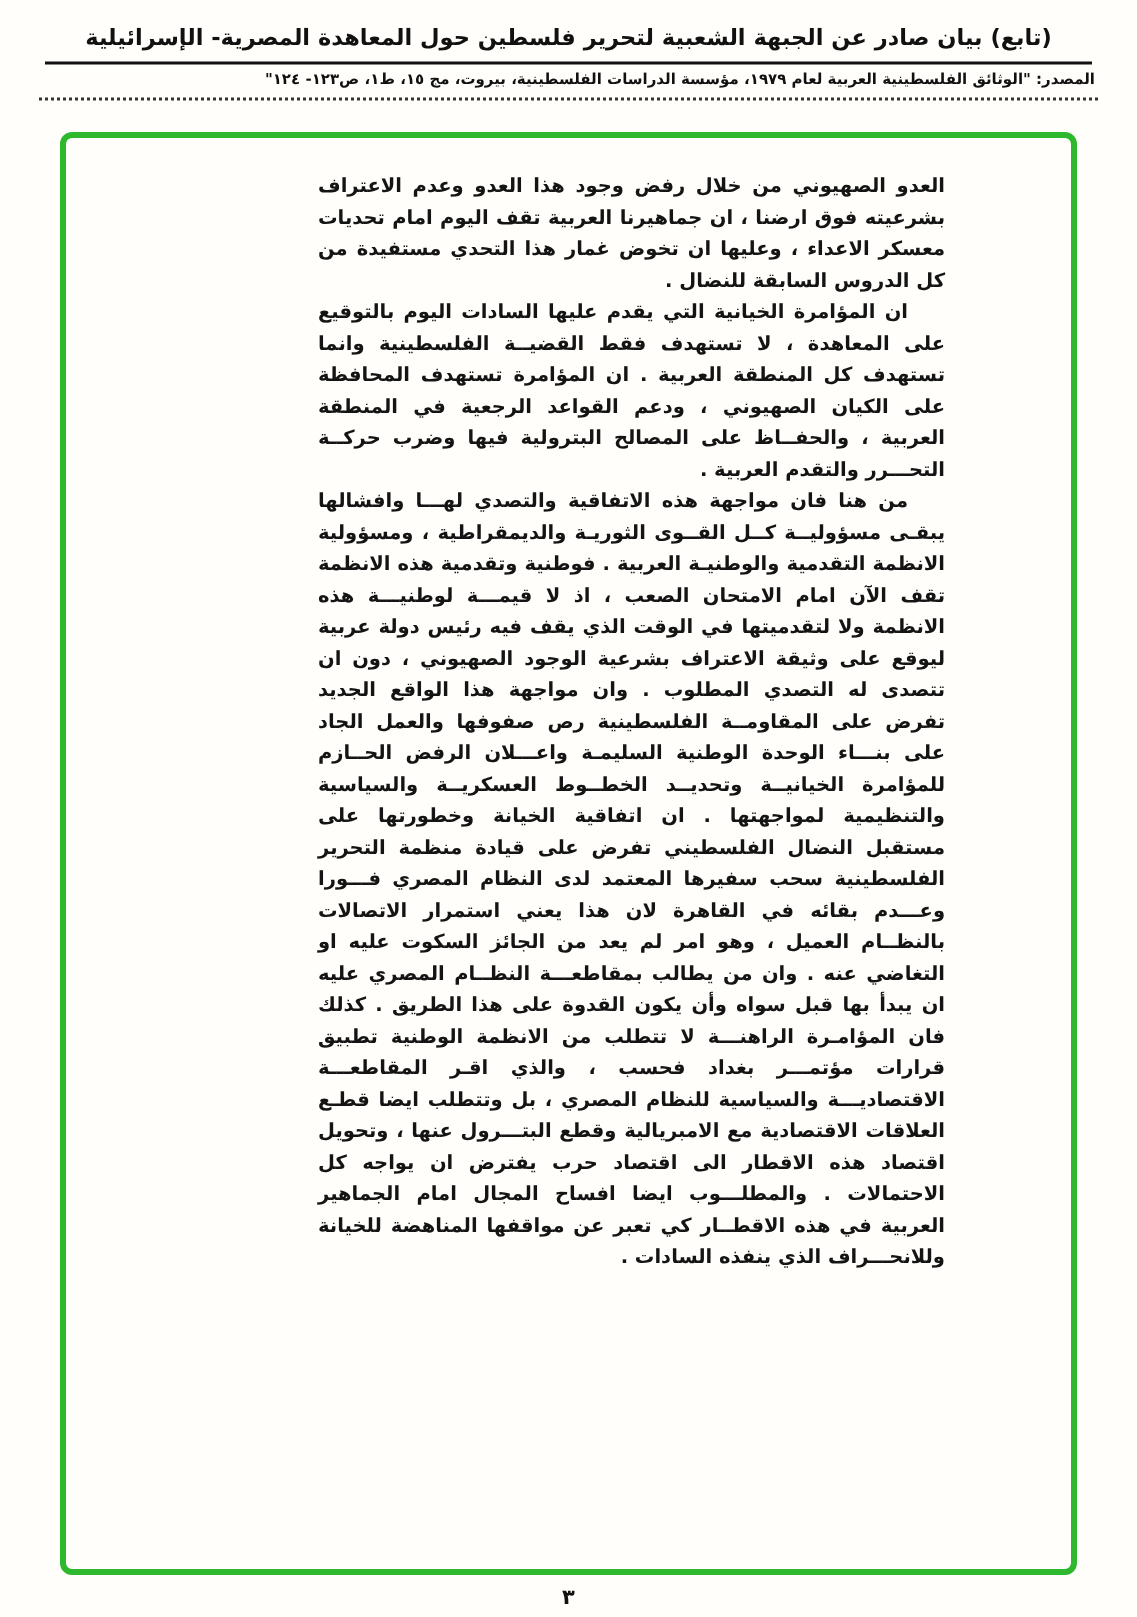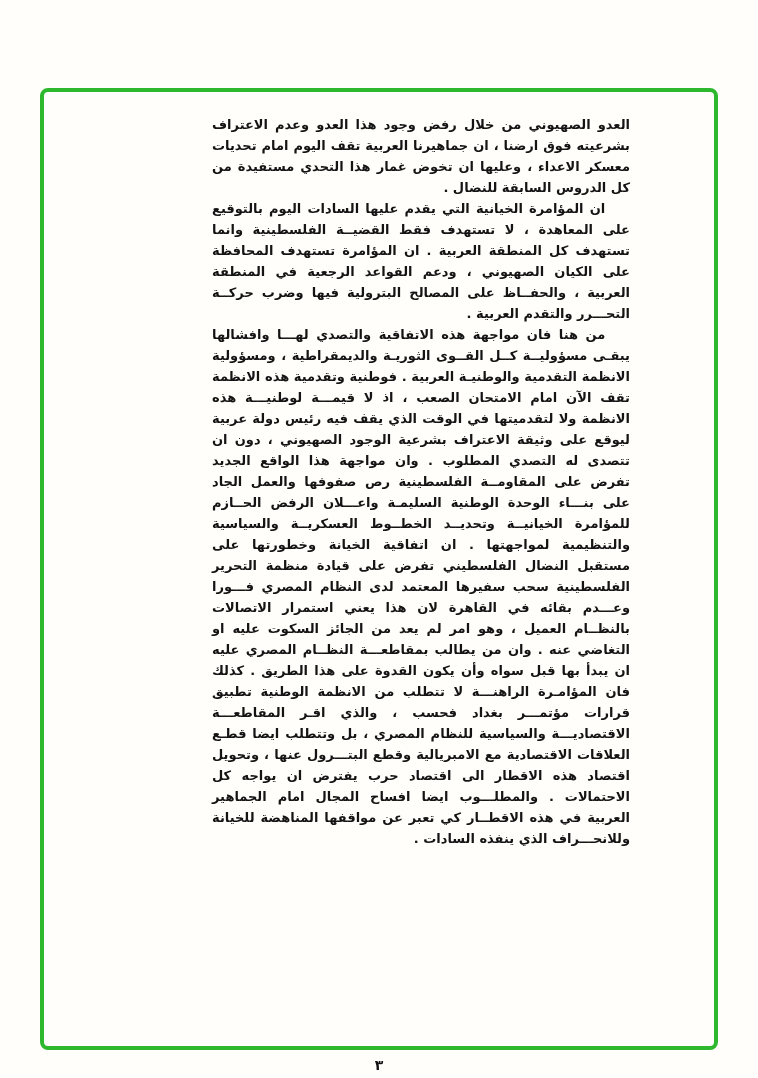--- a/index.html
+++ b/index.html
@@ -83,20 +83,26 @@
     text-align: center;
     font-size: 14px;
     font-weight: bold;
   }
 </style>
 </head>
 <body>
 
 <div class="page">
 
+  <div class="header">
+    <h1 class="title">(تابع) بيان صادر عن الجبهة الشعبية لتحرير فلسطين حول المعاهدة المصرية- الإسرائيلية</h1>
+    <hr class="rule-thick">
+    <div class="source">المصدر: "الوثائق الفلسطينية العربية لعام ١٩٧٩، مؤسسة الدراسات الفلسطينية، بيروت، مج ١٥، ط١، ص١٢٣- ١٢٤"</div>
+    <hr class="rule-dotted">
+  </div>
 
   <div class="frame" style="border-color: rgb(46, 184, 46);">
     <div class="text-col">
         <p class="para">العدو الصهيوني من خلال رفض وجود هذا العدو وعدم الاعتراف بشرعيته فوق ارضنا ، ان جماهيرنا العربية تقف اليوم امام تحديات معسكر الاعداء ، وعليها ان تخوض غمار هذا التحدي مستفيدة من كل الدروس السابقة للنضال .</p>
         <p class="para">ان المؤامرة الخيانية التي يقدم عليها السادات اليوم بالتوقيع على المعاهدة ، لا تستهدف فقط القضيــة الفلسطينية وانما تستهدف كل المنطقة العربية . ان المؤامرة تستهدف المحافظة على الكيان الصهيوني ، ودعم القواعد الرجعية في المنطقة العربية ، والحفــاظ على المصالح البترولية فيها وضرب حركــة التحـــرر والتقدم العربية .</p>
         <p class="para">من هنا فان مواجهة هذه الاتفاقية والتصدي لهـــا وافشالها يبقـى مسؤوليــة كــل القــوى الثوريـة والديمقراطية ، ومسؤولية الانظمة التقدمية والوطنيـة العربية . فوطنية وتقدمية هذه الانظمة تقف الآن امام الامتحان الصعب ، اذ لا قيمـــة لوطنيـــة هذه الانظمة ولا لتقدميتها في الوقت الذي يقف فيه رئيس دولة عربية ليوقع على وثيقة الاعتراف بشرعية الوجود الصهيوني ، دون ان تتصدى له التصدي المطلوب . وان مواجهة هذا الواقع الجديد تفرض على المقاومــة الفلسطينية رص صفوفها والعمل الجاد على بنـــاء الوحدة الوطنية السليمـة واعـــلان الرفض الحــازم للمؤامرة الخيانيــة وتحديــد الخطــوط العسكريــة والسياسية والتنظيمية لمواجهتها . ان اتفاقية الخيانة وخطورتها على مستقبل النضال الفلسطيني تفرض على قيادة منظمة التحرير الفلسطينية سحب سفيرها المعتمد لدى النظام المصري فـــورا وعـــدم بقائه في القاهرة لان هذا يعني استمرار الاتصالات بالنظــام العميل ، وهو امر لم يعد من الجائز السكوت عليه او التغاضي عنه . وان من يطالب بمقاطعـــة النظــام المصري عليه ان يبدأ بها قبل سواه وأن يكون القدوة على هذا الطريق . كذلك فان المؤامـرة الراهنـــة لا تتطلب من الانظمة الوطنية تطبيق قرارات مؤتمـــر بغداد فحسب ، والذي اقـر المقاطعـــة الاقتصاديـــة والسياسية للنظام المصري ، بل وتتطلب ايضا قطـع العلاقات الاقتصادية مع الامبريالية وقطع البتـــرول عنها ، وتحويل اقتصاد هذه الاقطار الى اقتصاد حرب يفترض ان يواجه كل الاحتمالات . والمطلـــوب ايضا افساح المجال امام الجماهير العربية في هذه الاقطــار كي تعبر عن مواقفها المناهضة للخيانة وللانحـــراف الذي ينفذه السادات .</p>
       </div>
   </div>
 
   <div class="page-num">٣</div>

